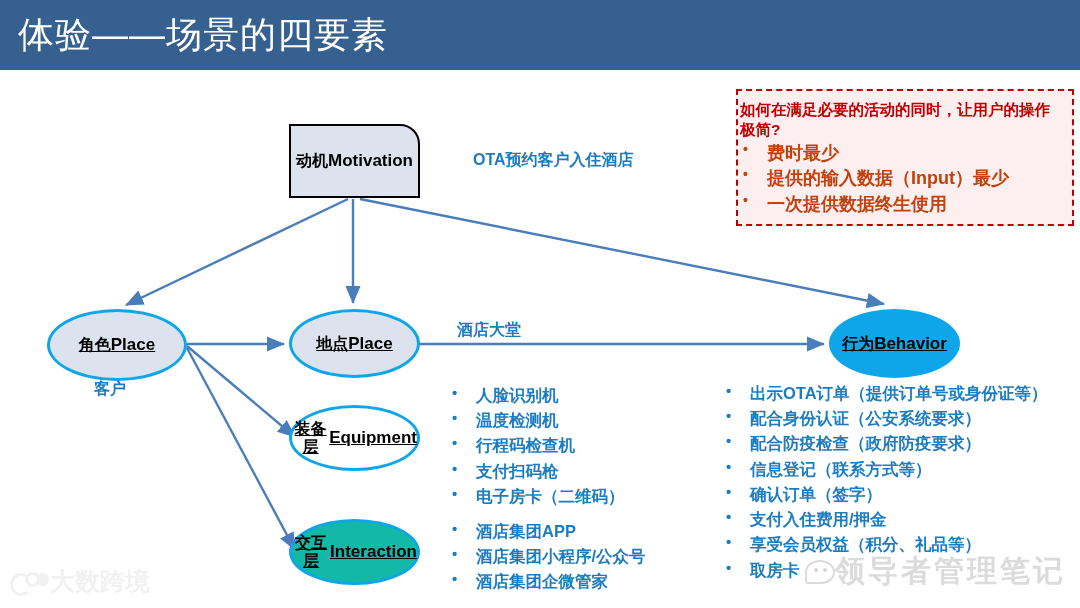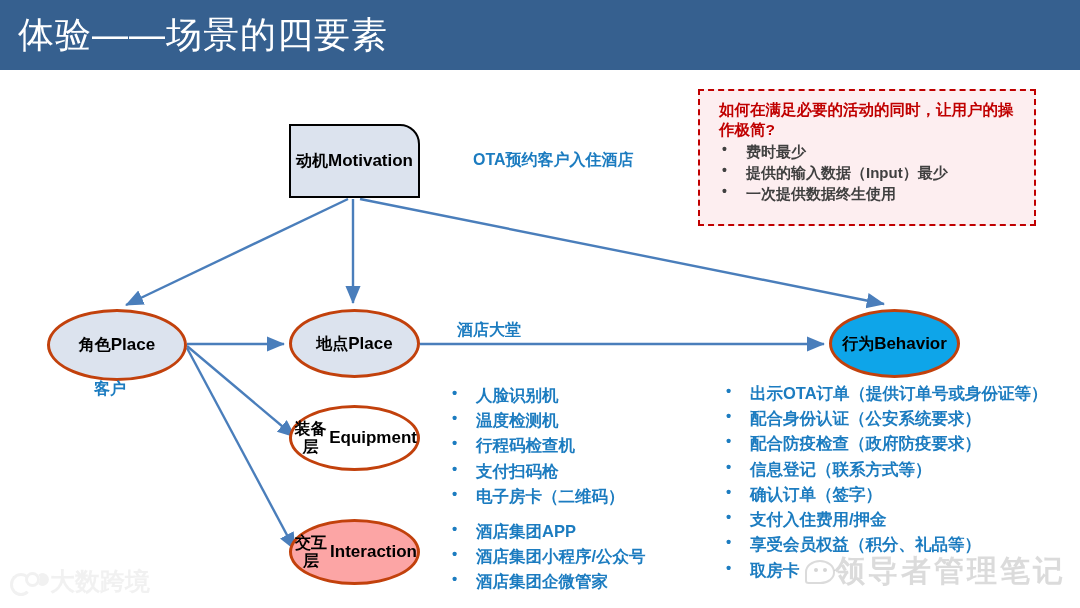--- a/index.html
+++ b/index.html
@@ -56,22 +56,23 @@
   .node .en { font-size: 17px; }
 
   .node-motivation {
     left: 289px; top: 124px;
     width: 131px; height: 74px;
     background: #dce3ee;
     border: 2.5px solid #000000;
     border-top-right-radius: 20px;
   }
   .node-ellipse {
-    border: 3px solid #c2410c;
+    border: 3px solid #0ea5e9;
     border-radius: 50%;
+    text-decoration: underline;
   }
   .node-actor {
     left: 47px; top: 309px;
     width: 140px; height: 72px;
     background: #dce3ee;
   }
   .node-place {
     left: 289px; top: 309px;
     width: 131px; height: 69px;
     background: #dce3ee;
@@ -82,55 +83,55 @@
     background: #0ea5e9;
   }
   .node-equipment {
     left: 289px; top: 405px;
     width: 131px; height: 66px;
     background: #ffffff;
   }
   .node-interaction {
     left: 289px; top: 519px;
     width: 131px; height: 66px;
-    background: #fca5a5;
+    background: #14b8a6;
   }
 
   
   .edge-label {
     position: absolute;
     color: #1c7cc0;
     font-weight: bold;
     font-size: 16px;
     white-space: nowrap;
   }
   .label-ota   { left: 473px; top: 150px; }
   .label-lobby { left: 457px; top: 320px; }
   .label-kehu  { left: 94px;  top: 379px; font-size: 16px; }
 
   
   .callout {
     position: absolute;
-    left: 698px; top: 89px;
+    left: 736px; top: 89px;
     width: 338px; height: 137px;
     background: #fdeef0;
     border: 2px dashed #c00000;
-    padding: 9px 11px 6px 19px;
+    padding: 9px 11px 6px 2px;
   }
   .callout-question {
     color: #c00000;
     font-weight: bold;
     font-size: 15.5px;
     line-height: 1.28;
   }
   .callout-list { list-style: none; margin-top: 1px; }
   .callout-list li {
-    color: #404040;
-    font-weight: bold;
-    font-size: 15px;
+    color: #c2410c;
+    font-weight: bold;
+    font-size: 18px;
     line-height: 1.42;
     position: relative;
     padding-left: 27px;
   }
   .callout-list li::before {
     content: "\2022";
     position: absolute;
     left: 3px; top: -1px;
     font-size: 14px;
   }

